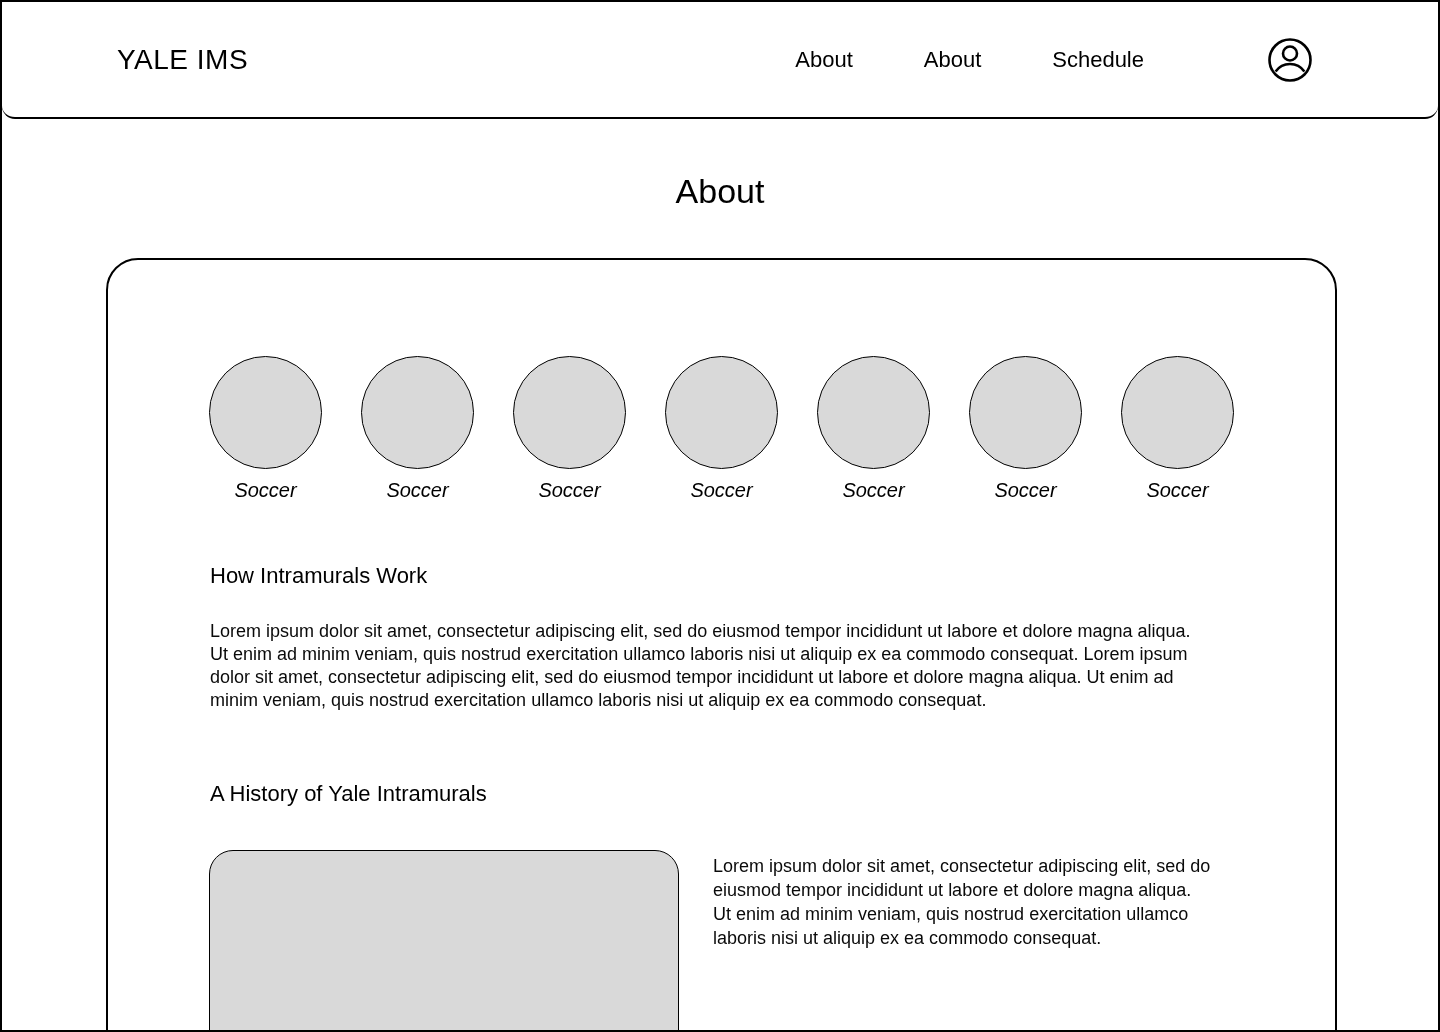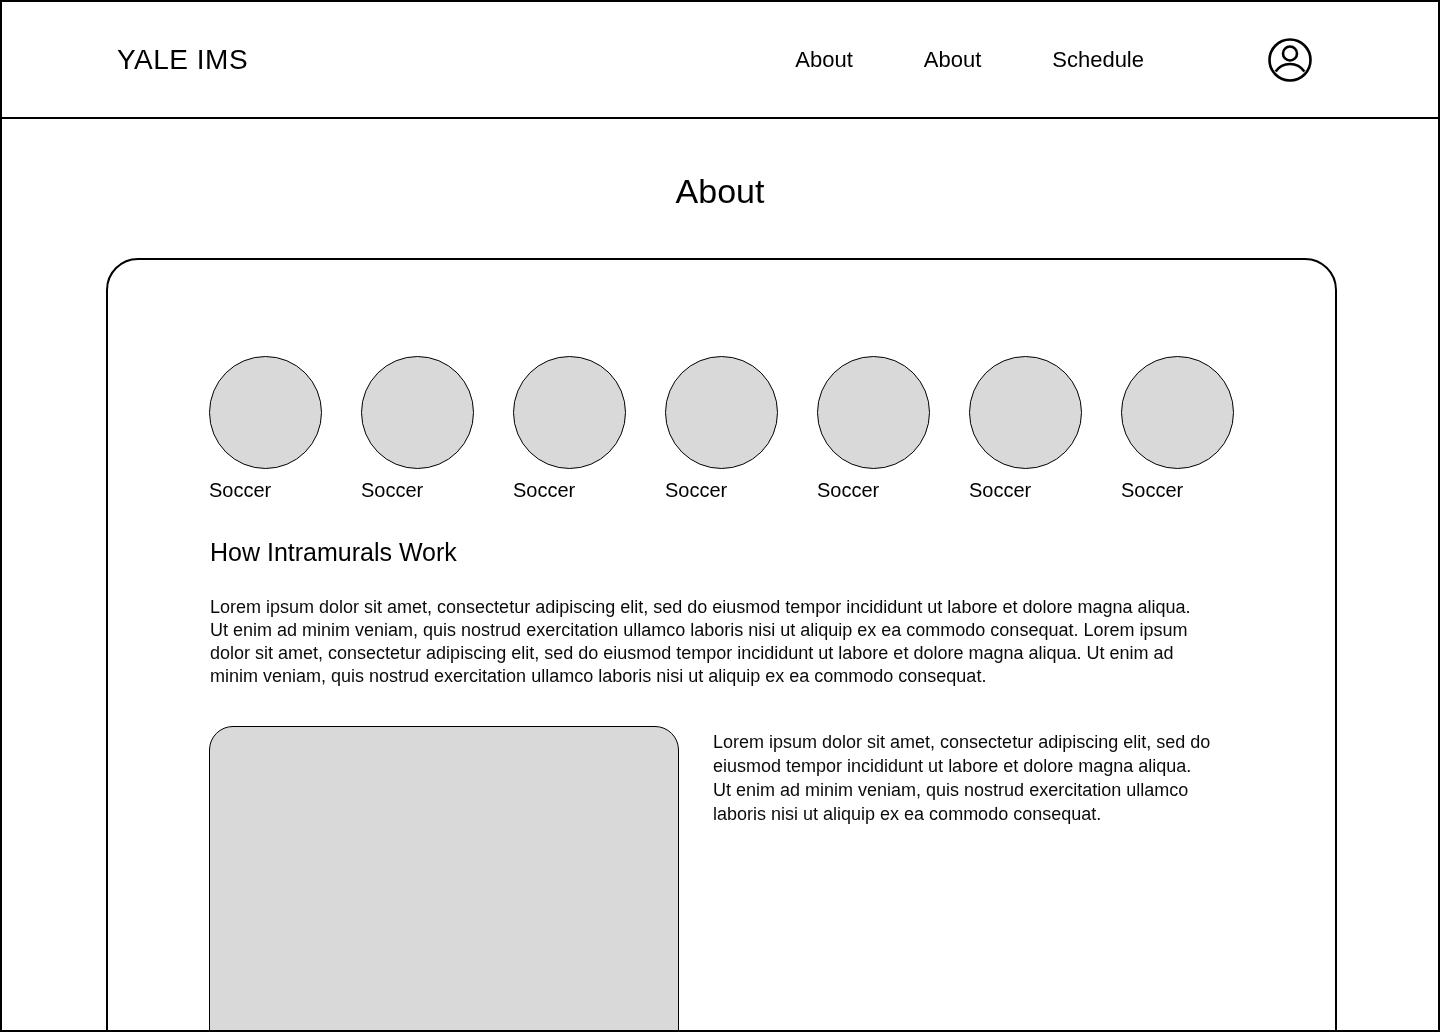--- a/index.html
+++ b/index.html
@@ -18,20 +18,21 @@
   }
 
   
   .header {
     height: 117px;
     border-bottom: 2px solid #000000;
     display: flex;
     align-items: center;
     justify-content: space-between;
     padding: 0 125px 0 115px;
+    border-radius: 13px;
   }
   .brand {
     font-size: 28px;
     font-weight: 500;
     letter-spacing: 0.5px;
     cursor: pointer;
   }
   .nav {
     display: flex;
     align-items: center;
@@ -77,40 +78,41 @@
   
   .sports-row {
     margin-top: 96px;
     display: flex;
     justify-content: center;
     gap: 39px;
   }
   .sport {
     display: flex;
     flex-direction: column;
-    align-items: flex-start;
-    cursor: pointer;
+    align-items: center;
+    cursor: pointer;
+    font-style: italic;
   }
   .sport-circle {
     width: 113px;
     height: 113px;
     border-radius: 50%;
     background: #d9d9d9;
     border: 1.5px solid #000000;
   }
   .sport-label {
     margin-top: 10px;
     font-size: 20px;
     line-height: 23px;
   }
 
   
   .section-heading {
-    margin: 32px 0 0 102px;
-    font-size: 25px;
+    margin: 56px 0 0 102px;
+    font-size: 22px;
     font-weight: 400;
     line-height: 36px;
   }
   .section-heading.history { margin-top: 64px; }
   .body-text {
     margin: 26px 0 0 102px;
     width: 1018px;
     font-size: 18px;
     line-height: 23px;
     white-space: pre-line;
@@ -196,20 +198,21 @@
         <div class="sport-label">Soccer</div>
       </div>
     </div>
 
     <h2 class="section-heading">How Intramurals Work</h2>
     <p class="body-text">Lorem ipsum dolor sit amet, consectetur adipiscing elit, sed do eiusmod tempor incididunt ut labore et dolore magna aliqua.
 Ut enim ad minim veniam, quis nostrud exercitation ullamco laboris nisi ut aliquip ex ea commodo consequat. Lorem ipsum
 dolor sit amet, consectetur adipiscing elit, sed do eiusmod tempor incididunt ut labore et dolore magna aliqua. Ut enim ad
 minim veniam, quis nostrud exercitation ullamco laboris nisi ut aliquip ex ea commodo consequat.</p>
 
+    <h2 class="section-heading history">A History of Yale Intramurals</h2>
     <div class="history-row">
       <div class="image-placeholder"></div>
       <p class="history-text">Lorem ipsum dolor sit amet, consectetur adipiscing elit, sed do
 eiusmod tempor incididunt ut labore et dolore magna aliqua.
 Ut enim ad minim veniam, quis nostrud exercitation ullamco
 laboris nisi ut aliquip ex ea commodo consequat.</p>
     </div>
 
   </section>
 

